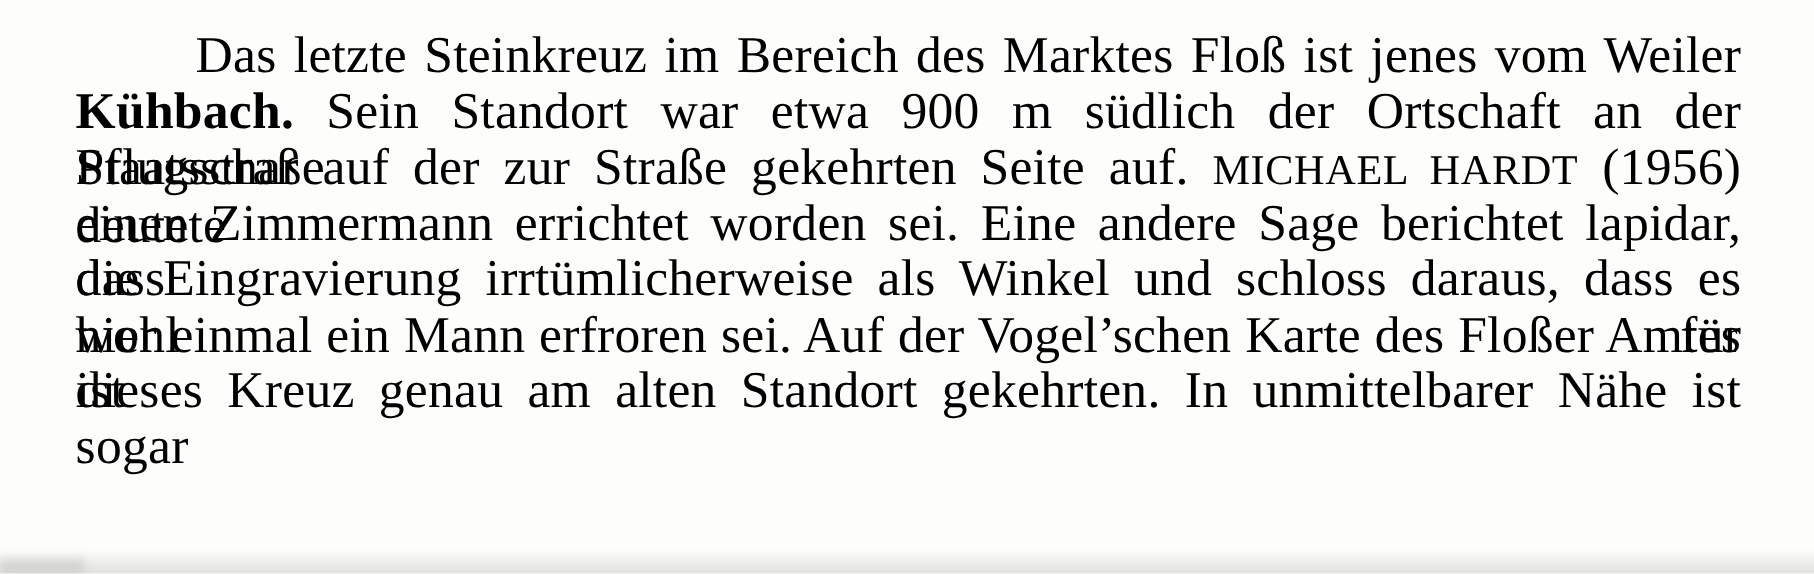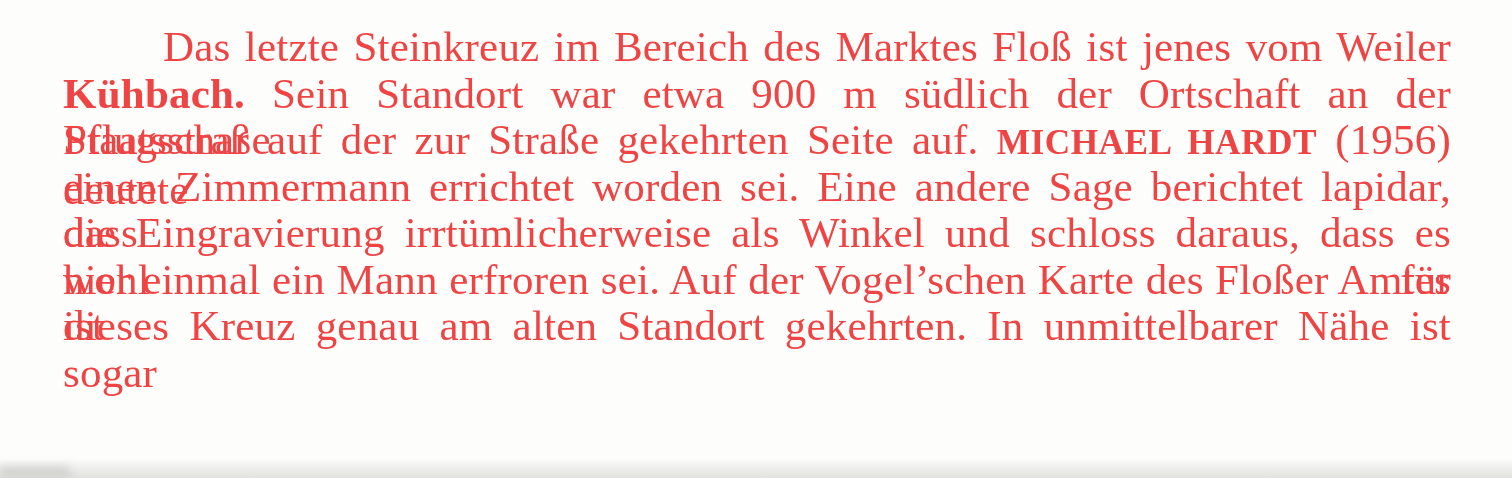--- a/index.html
+++ b/index.html
@@ -16,39 +16,38 @@
   }
   .page {
     position: absolute;
     left: 63px;
     top: 24px;
     width: 1388px;
   }
   .para {
     font-size: 43px;
     line-height: 46.5px;
-    color: #ef4444;
+    color: #000000;
     letter-spacing: 0.2px;
   }
   .line {
     text-align: justify;
     text-align-last: justify;
     white-space: normal;
     height: 46.5px;
     overflow: visible;
   }
   .line.indent {
     padding-left: 100px;
   }
   .seg-normal { font-weight: normal; }
   .seg-bold { font-weight: bold; margin-top: 39px; }
   .seg-smallcaps {
     font-size: 0.82em;
     letter-spacing: 0.5px;
-    font-weight: bold;
   }
   
   .scan-shadow {
     position: absolute;
     left: 0;
     bottom: 0;
     width: 100%;
     height: 20px;
     background: linear-gradient(to bottom, rgba(210,210,206,0) 0%, rgba(208,208,204,0.45) 70%, rgba(202,202,198,0.55) 100%);
     pointer-events: none;

